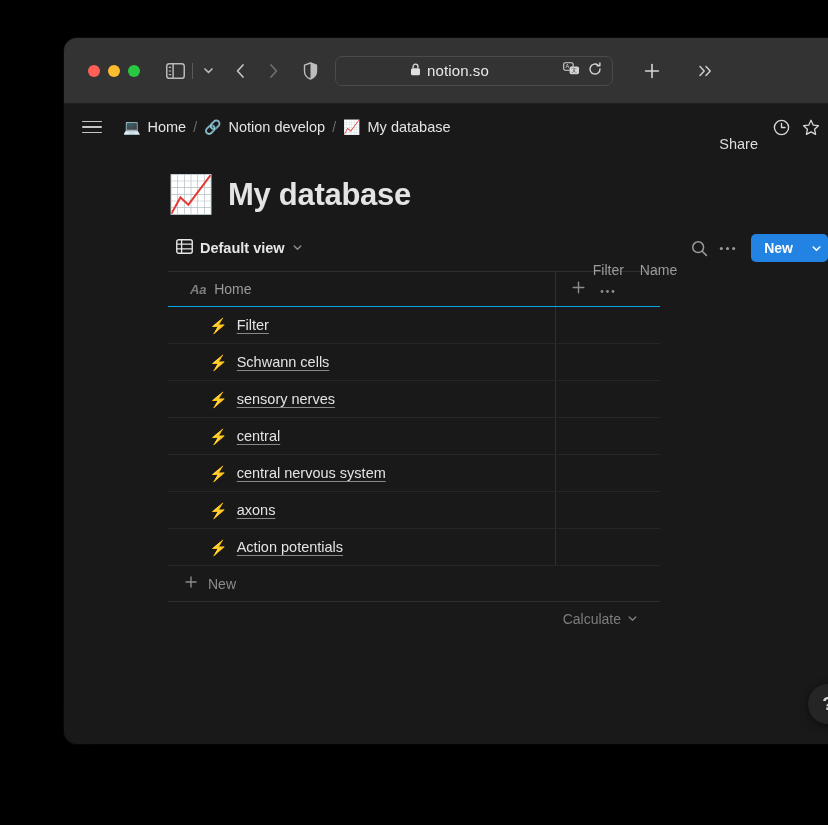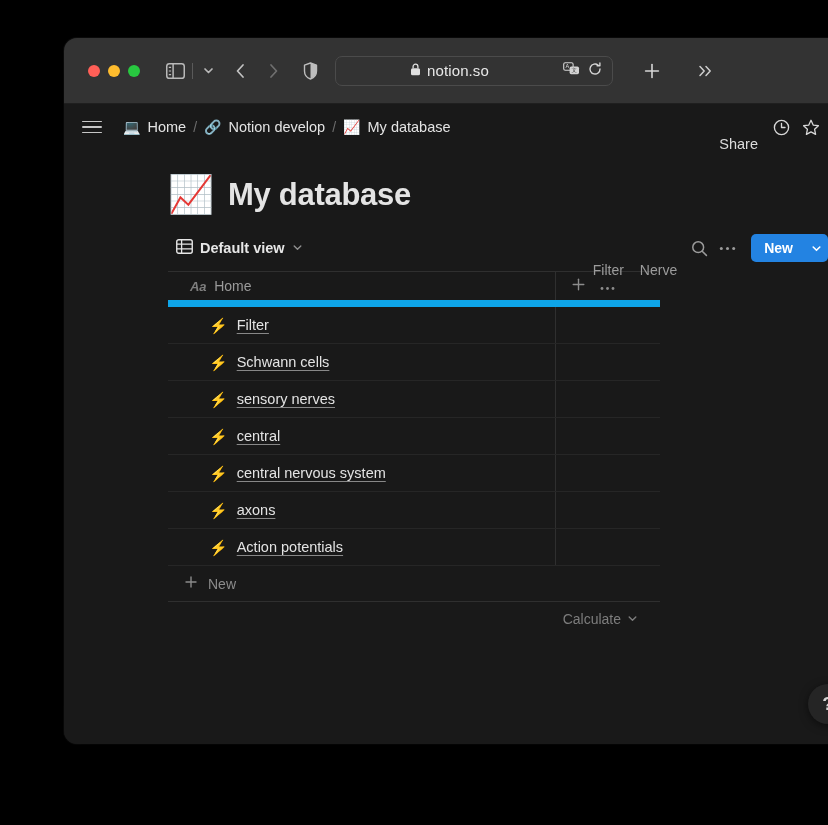--- a/index.html
+++ b/index.html
@@ -274,21 +274,21 @@
   
   .db-table {
     border-top: 1px solid #2f2f2f;
     width: 492px;
   }
 
   .tbl-header {
     display: flex;
     height: 35px;
     align-items: flex-start;
-    border-bottom: 7px solid #0ea5e9;
+    border-bottom: 1px solid #0ea5e9;
   }
   .col-name {
     width: 388px;
     display: flex;
     align-items: center;
     gap: 8px;
     padding-left: 22px;
     border-right: 1px solid #2f2f2f;
     height: 100%;
   }
@@ -558,21 +558,21 @@
             <span class="chev">
               <svg width="11" height="11" viewBox="0 0 11 11" fill="none">
                 <path d="M2.2 4L5.5 7.3L8.8 4" stroke="#8e8e8e" stroke-width="1.4" stroke-linecap="round" stroke-linejoin="round"></path>
               </svg>
             </span>
           </div>
 
           <div class="db-toolbar-spacer"></div>
 
           <div class="tool-txt">Filter</div>
-          <div class="tool-txt">Nerve</div>
+          <div class="tool-txt">Name</div>
 
           <div class="tool-ico">
             <svg width="17" height="17" viewBox="0 0 17 17" fill="none">
               <circle cx="7.2" cy="7.2" r="5.4" stroke="#9b9b9b" stroke-width="1.5"></circle>
               <line x1="11.2" y1="11.2" x2="15.4" y2="15.4" stroke="#9b9b9b" stroke-width="1.5" stroke-linecap="round"></line>
             </svg>
           </div>
 
           <div class="tool-ico">
             <svg width="17" height="5" viewBox="0 0 17 5" fill="none">

